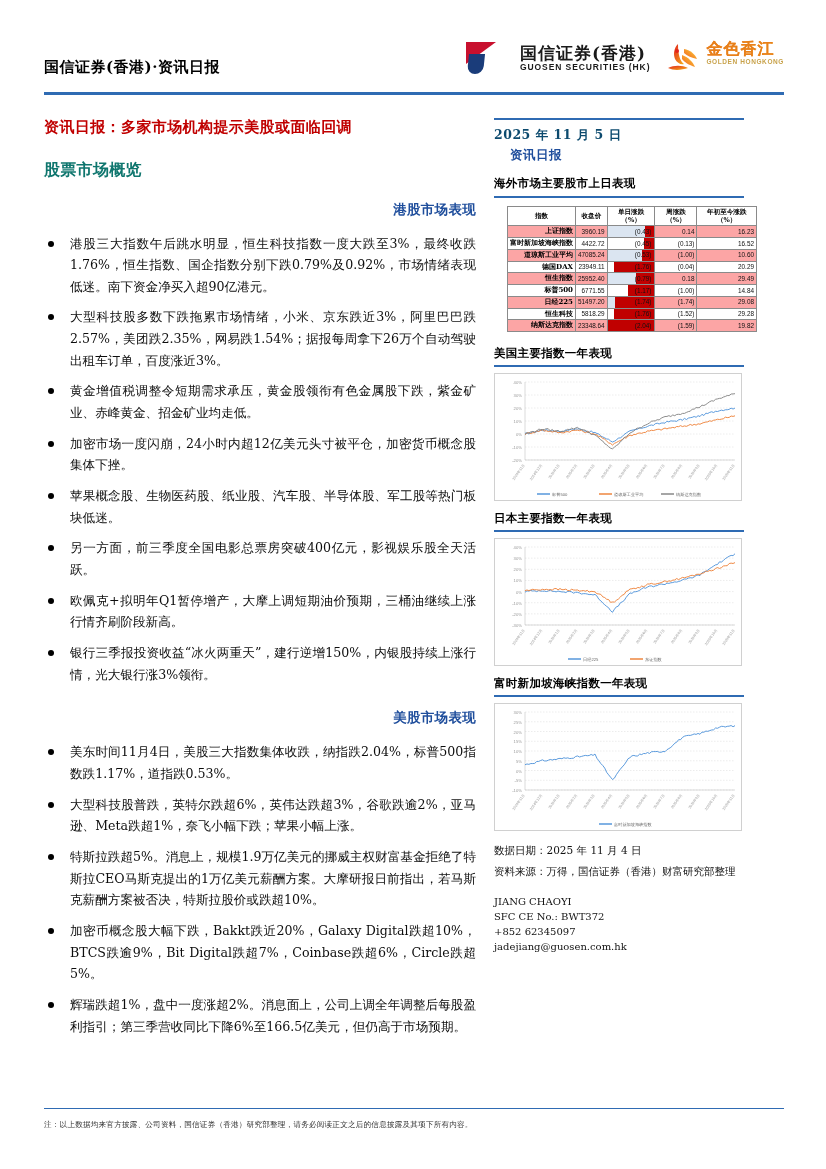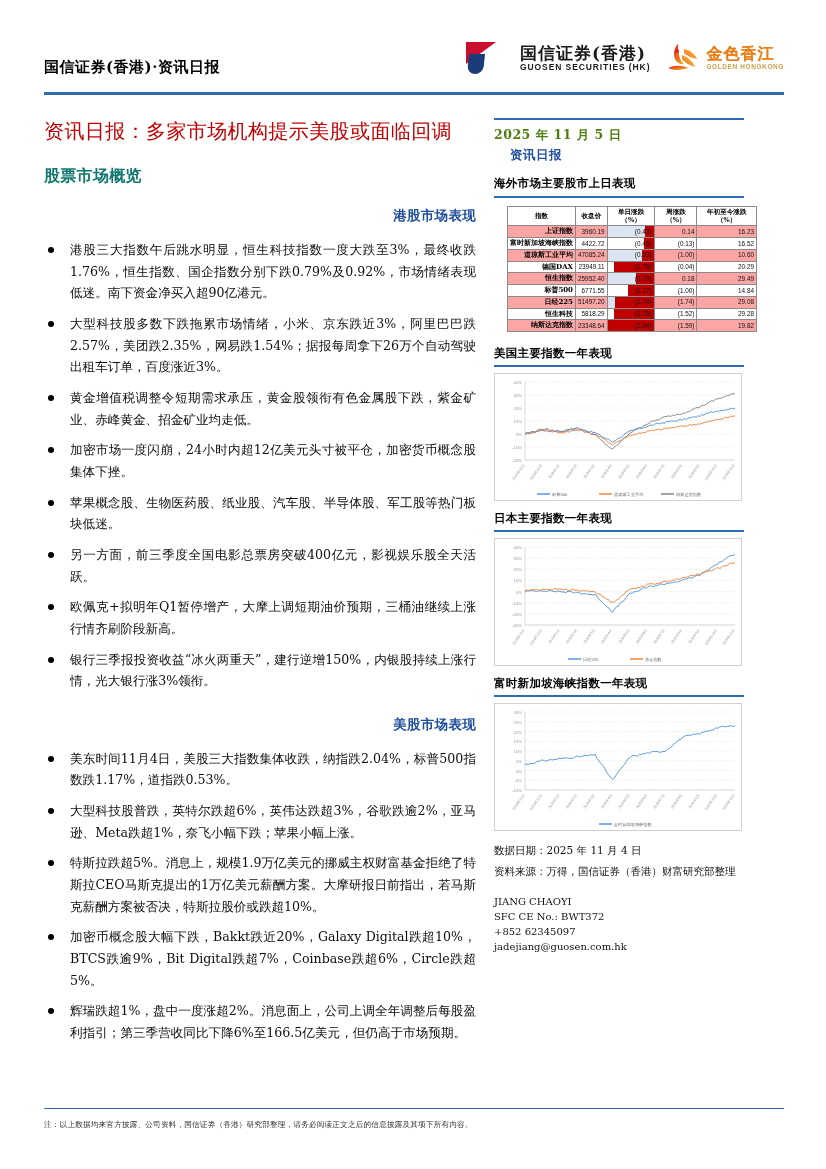--- a/index.html
+++ b/index.html
@@ -33,36 +33,36 @@
     border-bottom:22px solid transparent;
   }
   .gs-mark .blue{
     position:absolute;left:2px;top:14px;width:16px;height:20px;
     background:#1a3c7a;border-radius:0 0 14px 14px;
     transform:skewX(-6deg);
   }
   .gs-text .cn{font-size:17px;font-weight:bold;color:#1a1a1a;letter-spacing:1px;line-height:1.1;}
   .gs-text .en{font-size:8.5px;font-weight:bold;color:#1a1a1a;letter-spacing:.9px;
     font-family:"Liberation Sans",sans-serif;}
-  .logo-golden{display:flex;align-items:center;gap:6px;}
+  .logo-golden{display:flex;align-items:flex-start;gap:6px;}
   .gh-mark{width:36px;height:34px;position:relative;}
   .gh-text .cn{font-size:16px;font-weight:bold;letter-spacing:1px;line-height:1.05;
      background:linear-gradient(90deg,#e8701a,#f2a81d);-webkit-background-clip:text;background-clip:text;color:#e8801a;}
   .gh-text .en{font-size:6.5px;font-weight:bold;color:#c8a24a;letter-spacing:.6px;
      font-family:"Liberation Sans",sans-serif;}
   .hdr-rule{
     position:absolute;left:44px;top:92px;width:740px;height:3px;background:#2f6bb3;
   }
 
   
   .main{
     position:absolute;left:44px;top:118px;width:432px;
   }
   .doc-title{
-    color:#c00000;font-size:20px;font-weight:normal;letter-spacing:.4px;
+    color:#c00000;font-size:15px;font-weight:bold;letter-spacing:.4px;
     margin:0 0 22px 0;line-height:1.3;
   }
   .h-sec{
     color:#0f766e;font-size:16px;font-weight:bold;margin:0 0 20px 0;letter-spacing:.3px;
   }
   .h-sub{
     color:#1f4e9c;font-size:13.5px;font-weight:bold;margin:0 0 14px 0;letter-spacing:.3px;text-align:right;
   }
   ul.bullets{margin:0 0 24px 0;padding:0;list-style:none;}
   ul.bullets li{
@@ -72,21 +72,21 @@
   ul.bullets li::before{
     content:"";position:absolute;left:4px;top:8px;
     width:6px;height:6px;border-radius:50%;background:#000;
   }
 
   
   .side{
     position:absolute;left:494px;top:118px;width:290px;
   }
   .side-rule{height:2px;background:#2f6bb3;width:250px;margin-bottom:7px;}
-  .side-date{font-size:12.5px;font-weight:bold;color:#4d7c0f;letter-spacing:.5px;margin-bottom:3px;}
+  .side-date{font-size:12.5px;font-weight:bold;color:#0c4a6e;letter-spacing:.5px;margin-bottom:3px;}
   .side-kind{font-size:12.5px;font-weight:bold;color:#1f4e9c;letter-spacing:.5px;margin-bottom:12px;margin-left:16px;}
   .side-h{
     font-size:11.5px;font-weight:bold;color:#000;margin:0 0 5px 0;letter-spacing:.3px;
   }
   .side-h-rule{height:2px;background:#2f6bb3;width:250px;margin:0 0 8px 0;}
 
   table.idx{
     border-collapse:collapse;width:250px;margin-bottom:14px;
     font-family:"Liberation Sans",sans-serif;
     margin-left:13px;

